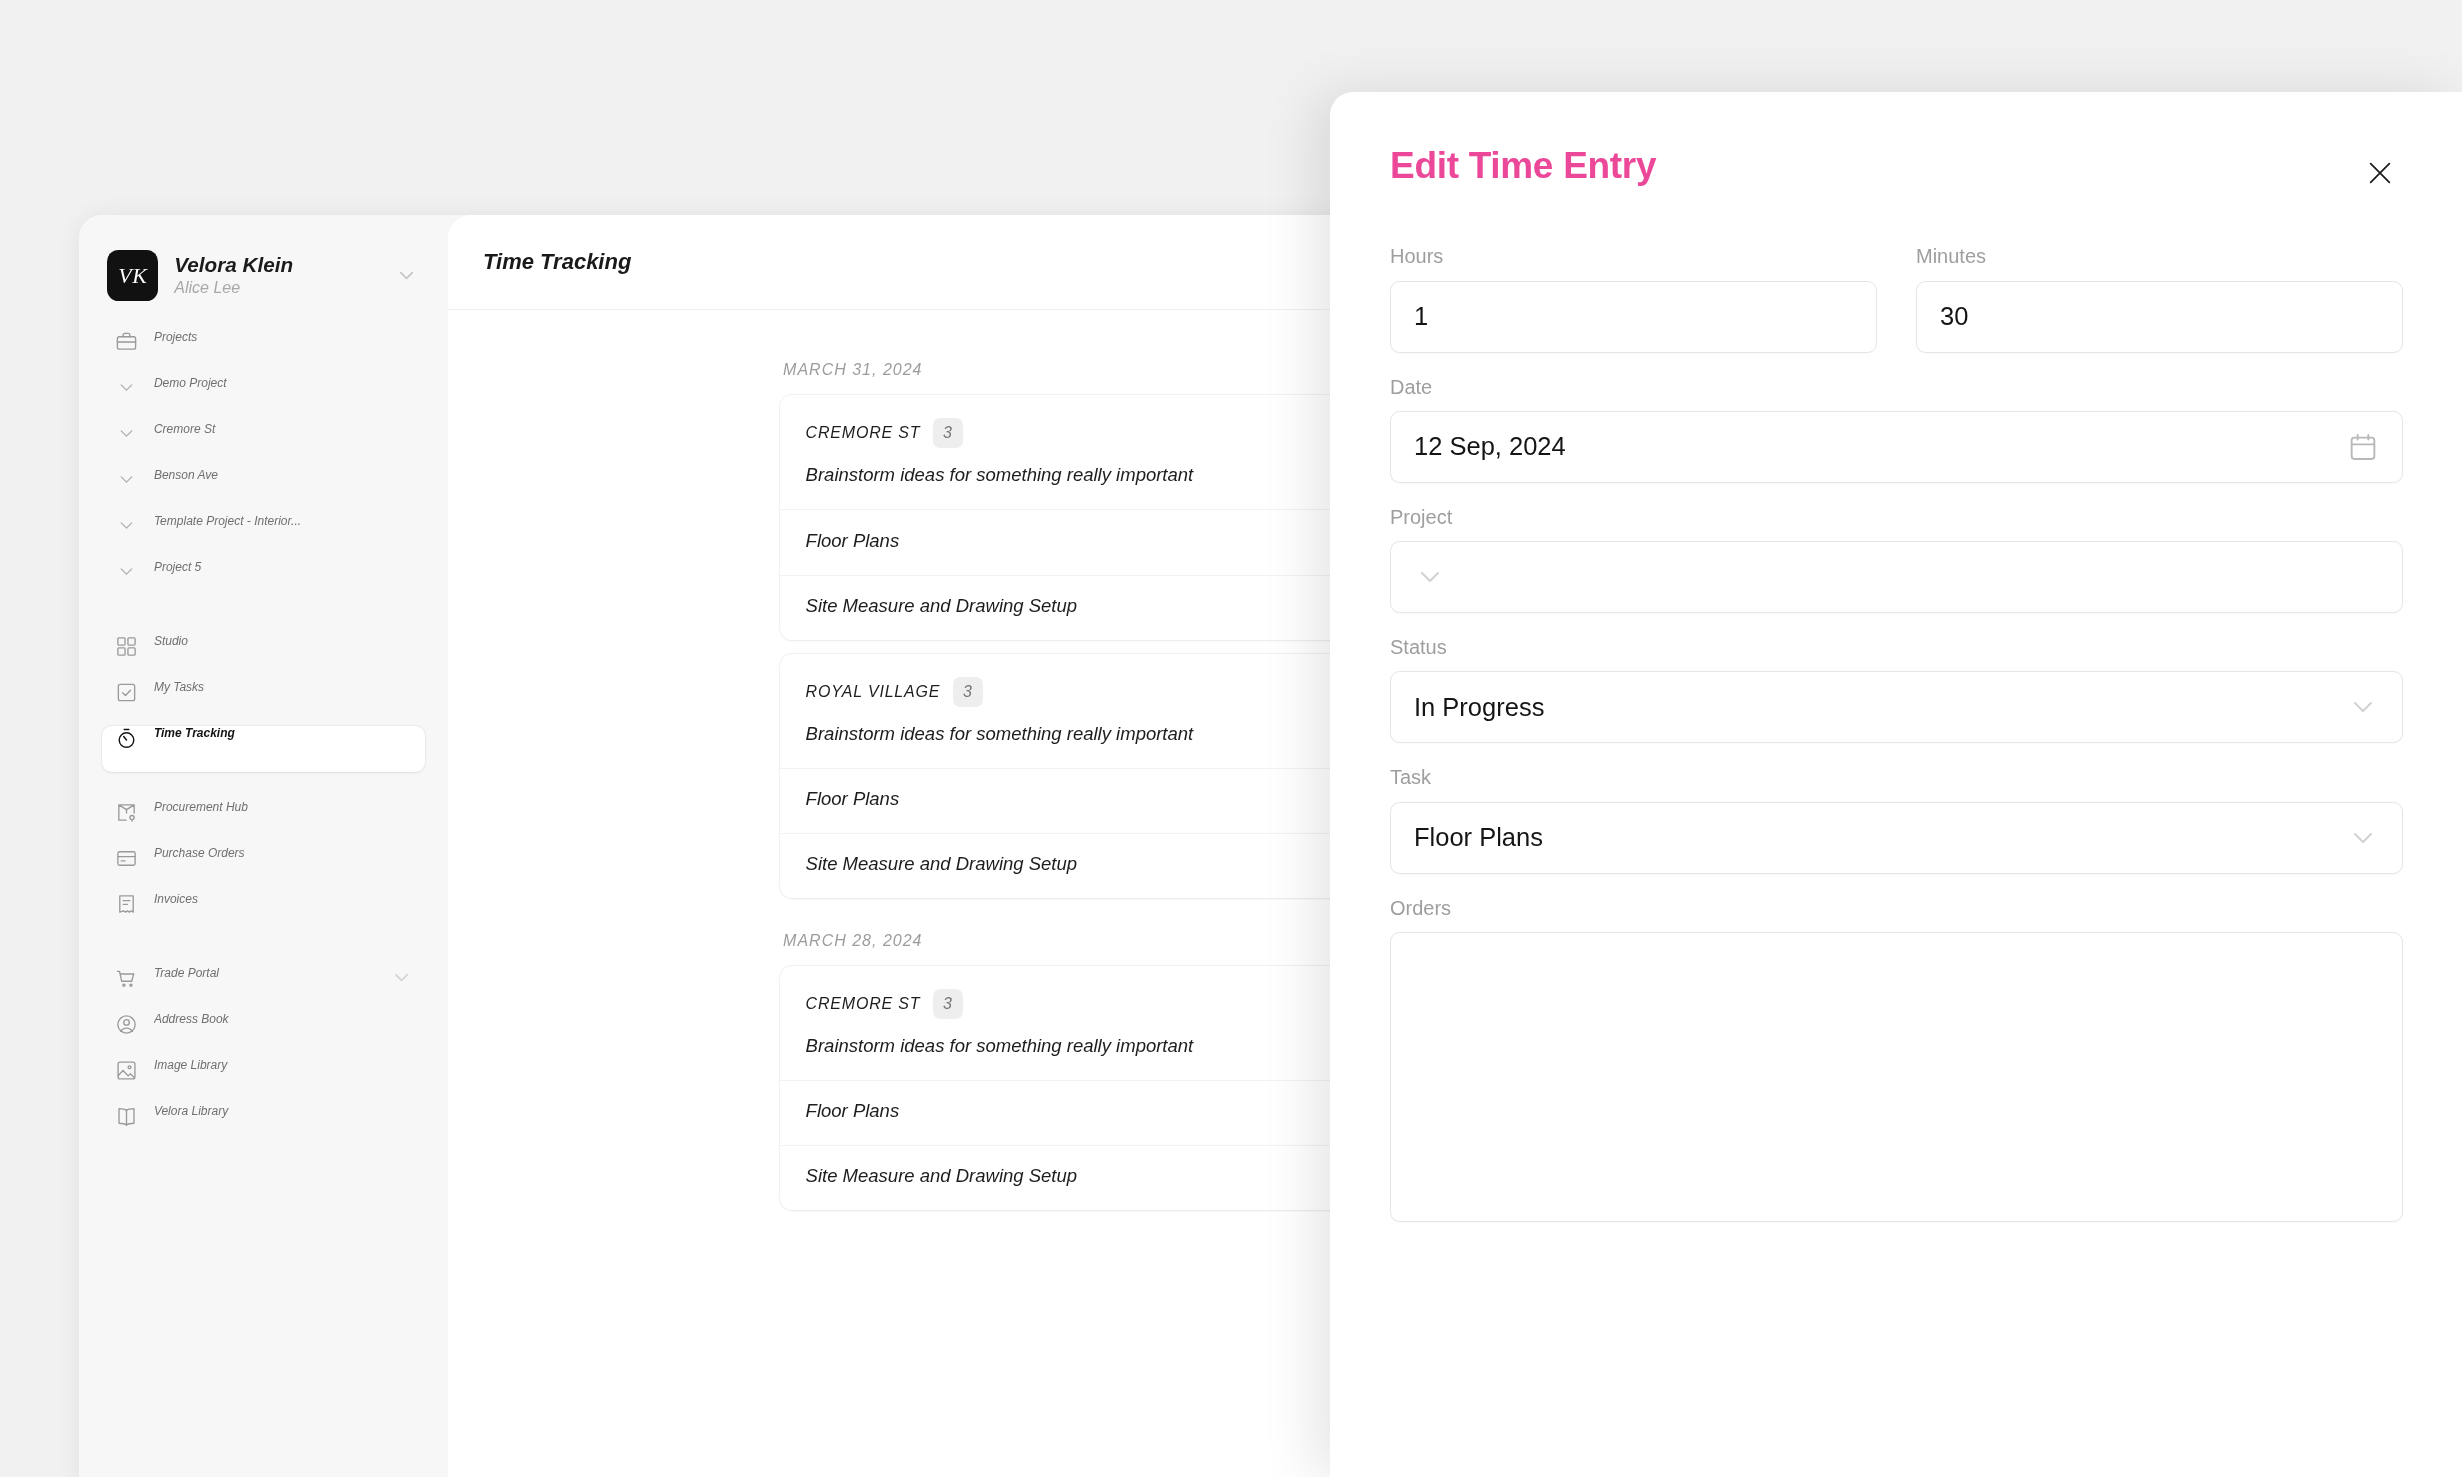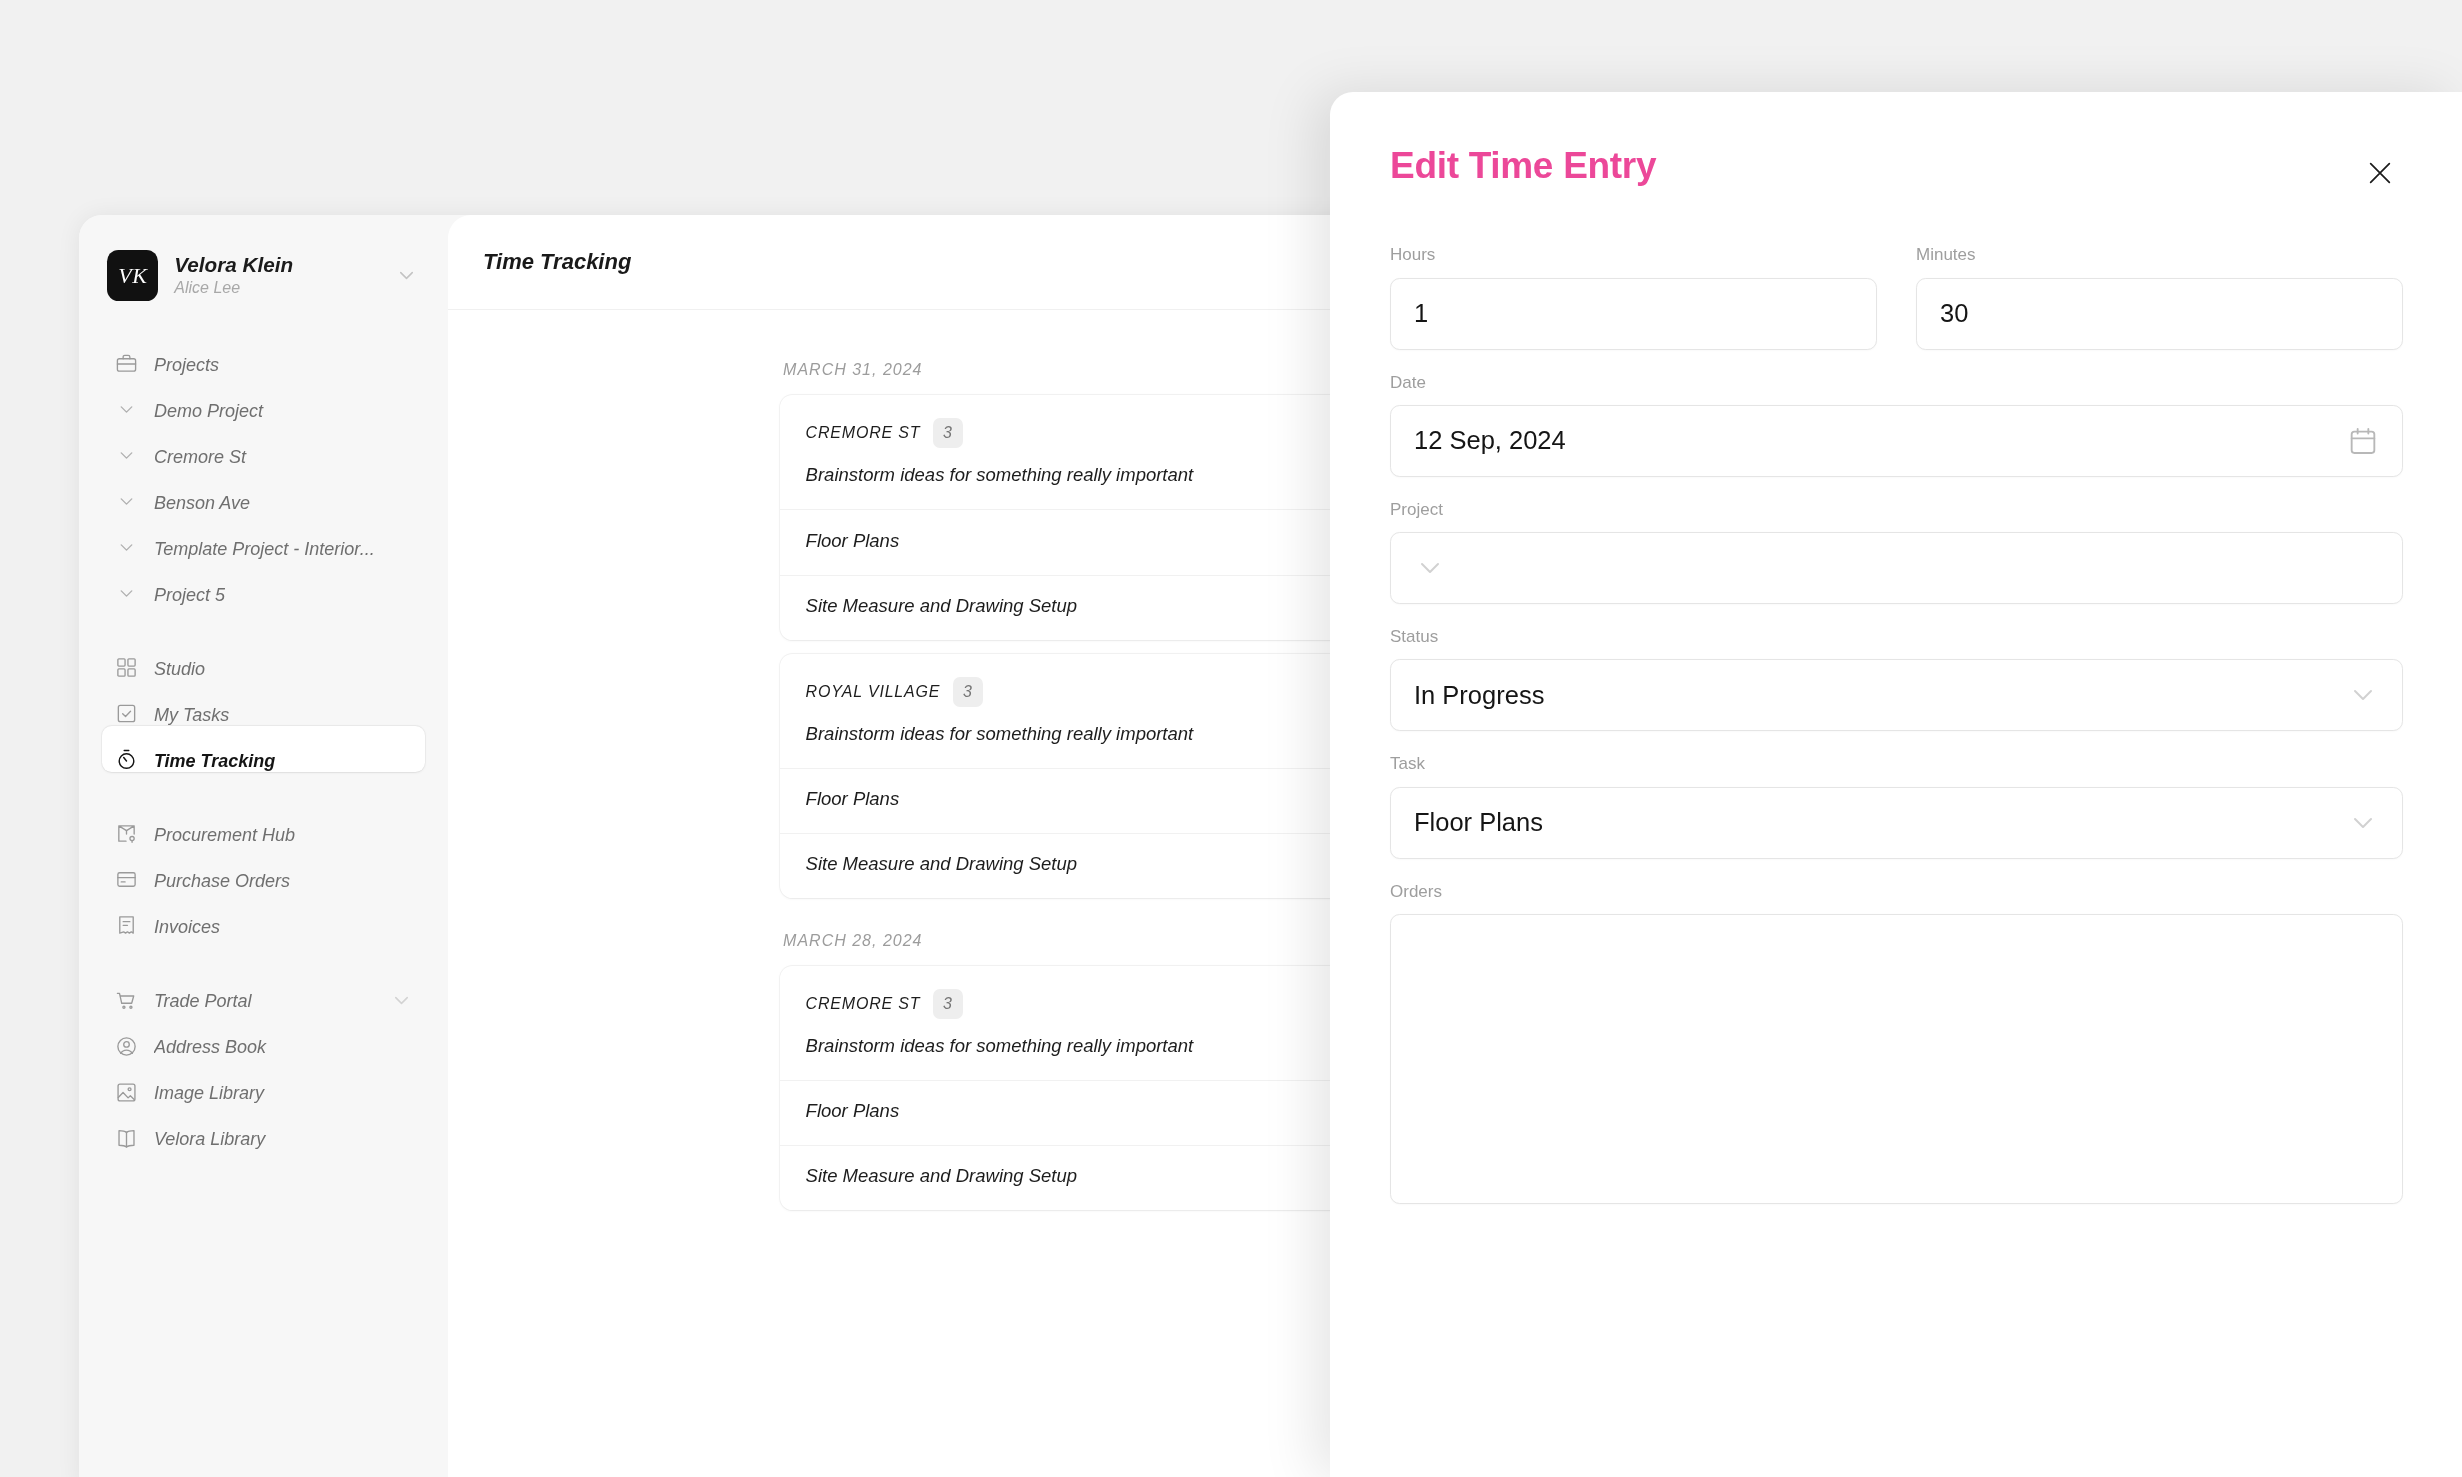--- a/index.html
+++ b/index.html
@@ -92,28 +92,28 @@
     flex: 0 0 23px;
     opacity: 0.55;
   }
   .chev-sm svg { display:block; width:100%; height:100%; }
 
   .nav-group { margin-bottom: 5.3px; }
   .nav-gap { height: 23px; }
 
   .nav-item {
     display: flex;
-    align-items: flex-end;
+    align-items: flex-start;
     gap: 15px;
     height: 46px;
     padding: 0 12.3px;
     border-radius: 9.7px;
     cursor: pointer;
     color: #6f6f6f;
-    font-size: 18px;
+    font-size: 12px;
     white-space: nowrap;
   }
   .nav-item .ic {
     width: 24.6px; height: 24.6px; flex: 0 0 24.6px;
     display: flex; align-items: center; justify-content: center;
   }
   .nav-item .ic svg { display: block; width: 23px; height: 23px; }
   .nav-item .lbl { flex: 1 1 auto; overflow: hidden; text-overflow: ellipsis; }
   .nav-item .trail { width: 23px; height: 23px; flex: 0 0 23px; opacity: 0.5; }
   .nav-item .trail svg { display:block; width:100%; height:100%; }
@@ -254,21 +254,21 @@
   .modal-close {
     margin-left: auto;
     width: 46px; height: 46px;
     display: flex; align-items: center; justify-content: center;
     cursor: pointer;
     margin-top: 5.3px;
   }
   .modal-close svg { display:block; width: 32px; height: 32px; }
 
   .field-label {
-    font-size: 17px;
+    font-size: 20px;
     color: #9e9e9e;
     margin-bottom: 12.3px;
     font-weight: 400;
   }
 
   .field-block { margin-bottom: 23px; }
 
   .row-2 {
     display: flex;
     gap: 39px;

